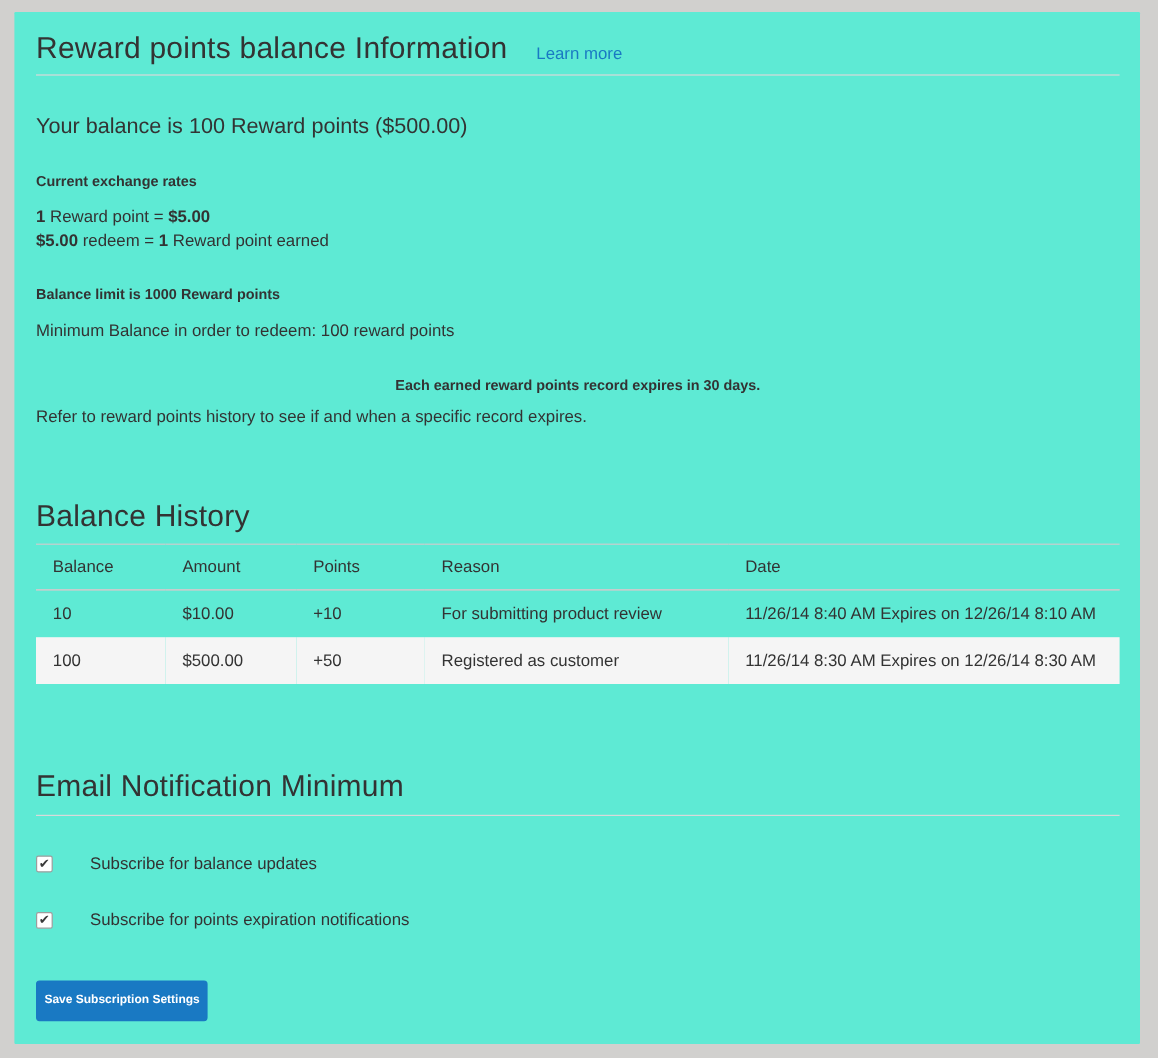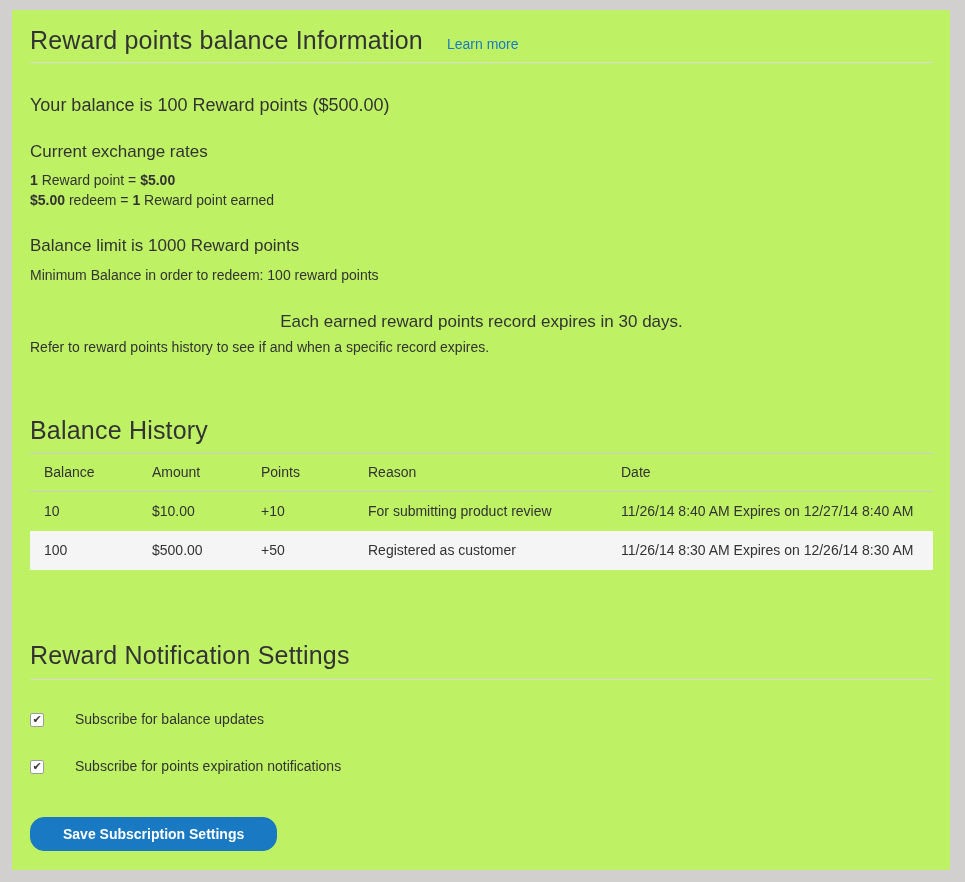--- a/index.html
+++ b/index.html
@@ -16,21 +16,21 @@
   body{
     background:var(--page-background);
     font-family:"Liberation Sans","DejaVu Sans",sans-serif;
     font-size:14px;
     color:var(--text);
     width:965px;
     height:882px;
     overflow:hidden;
   }
   .card{
-    background:#bef264;
+    background:#5eead4;
     margin:10px 15px 16px 12px;
     width:938px;
     min-height:856px;
     padding:0 17px 19px 18px;
     border-radius:1px;
   }
   
   .page-header{
     display:flex;
     align-items:center;
@@ -53,22 +53,22 @@
     font-size:14px;
     cursor:pointer;
   }
   
   .balance-summary{
     margin-top:30px;
     font-size:18px;
     line-height:25px;
   }
   .sub-heading{
-    font-weight:normal;
-    font-size:17px;
+    font-weight:bold;
+    font-size:12px;
     line-height:19px;
     margin:0;
   }
   .exchange-heading{margin-top:24px;}
   .rates{margin-top:10px;line-height:19.5px;}
   .limit-heading{margin-top:26px;}
   .limit-note{margin-top:11px;line-height:19px;}
   .expire-heading{margin-top:27px;text-align:center;}
   .expire-note{margin-top:7px;line-height:19px;}
   
@@ -137,27 +137,27 @@
     color:#3a3a3a;
     font-family:"DejaVu Sans",sans-serif;
   }
   .checkbox.is-checked .check{display:block;}
   .option-label{cursor:pointer;line-height:19px;margin-left:18px;}
   .save-button{
     display:inline-block;
     margin-top:41px;
     background:var(--button-blue);
     border:1px solid var(--button-blue);
-    border-radius:14px;
+    border-radius:3px;
     color:#ffffff;
     font-family:"Liberation Sans","DejaVu Sans",sans-serif;
-    font-size:14px;
+    font-size:10px;
     font-weight:bold;
     line-height:16px;
-    padding:8px 32px;
+    padding:8px 6px;
     cursor:pointer;
   }
 </style>
 </head>
 <body>
 
 <div class="card">
 
   
   <div class="page-header">
@@ -194,35 +194,35 @@
         <th class="col-reason">Reason</th>
         <th>Date</th>
       </tr>
     </thead>
     <tbody>
       <tr>
         <td>10</td>
         <td>$10.00</td>
         <td>+10</td>
         <td>For submitting product review</td>
-        <td>11/26/14 8:40 AM Expires on 12/27/14 8:40 AM</td>
+        <td>11/26/14 8:40 AM Expires on 12/26/14 8:10 AM</td>
       </tr>
       <tr class="striped">
         <td>100</td>
         <td>$500.00</td>
         <td>+50</td>
         <td>Registered as customer</td>
         <td>11/26/14 8:30 AM Expires on 12/26/14 8:30 AM</td>
       </tr>
     </tbody>
   </table>
 
   
   <div class="email-header">
-    <h2 class="section-title">Reward Notification Settings</h2>
+    <h2 class="section-title">Email Notification Minimum</h2>
   </div>
 
   <div class="option-row first">
     <span class="checkbox is-checked" role="checkbox">
         <span class="check">✔</span>
       </span>
     <label class="option-label">Subscribe for balance updates</label>
   </div>
 
   <div class="option-row second">

